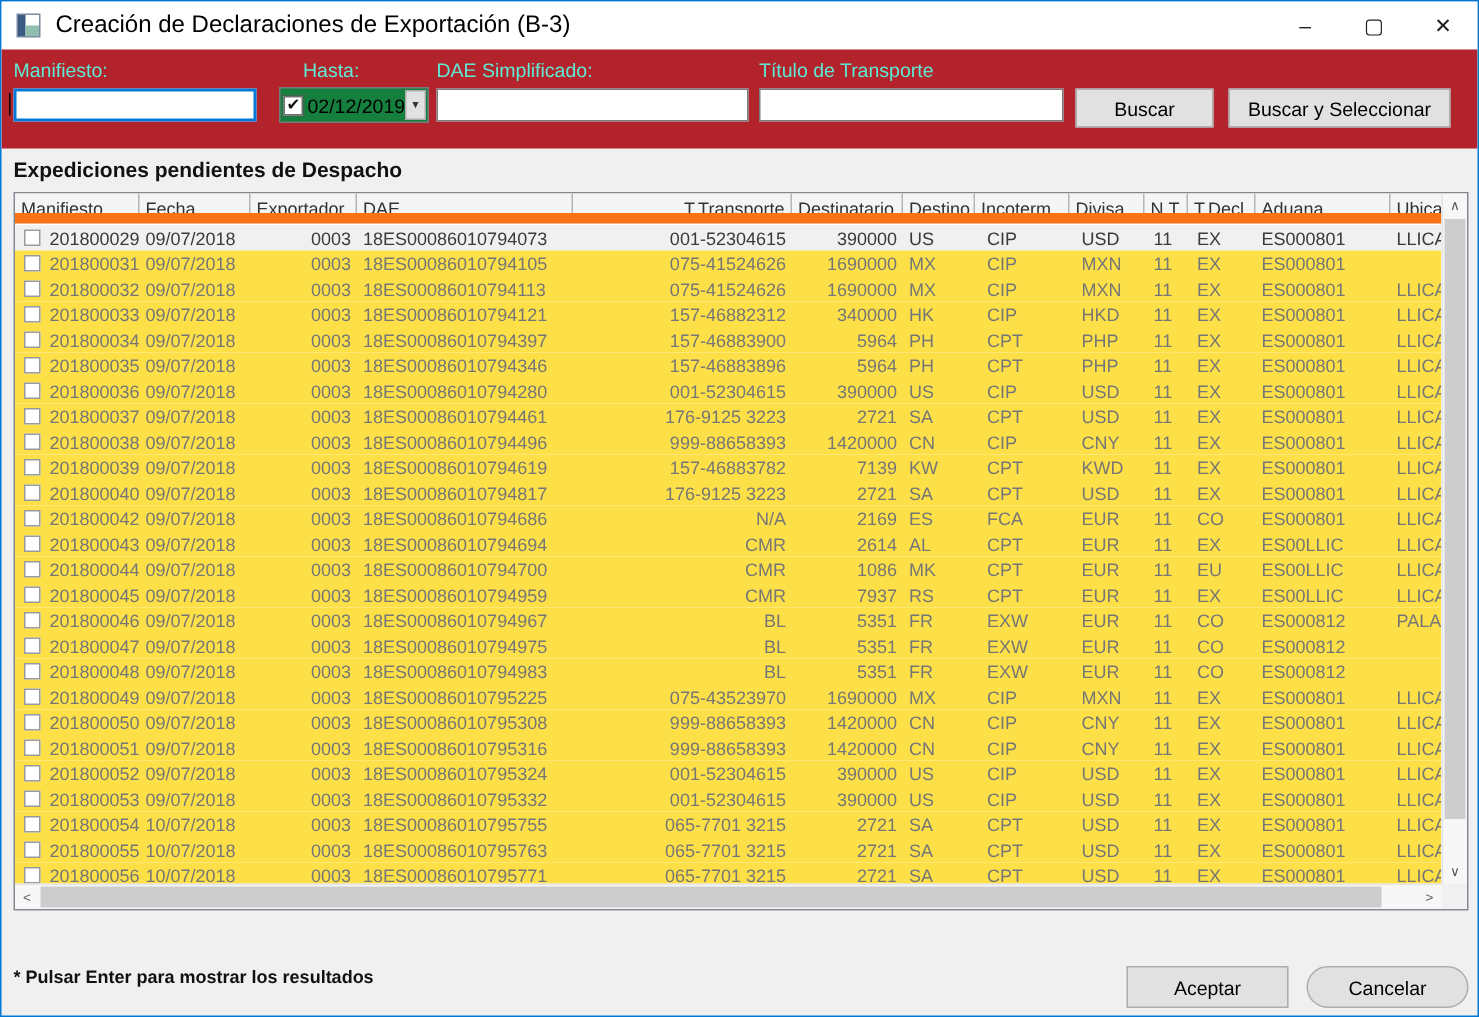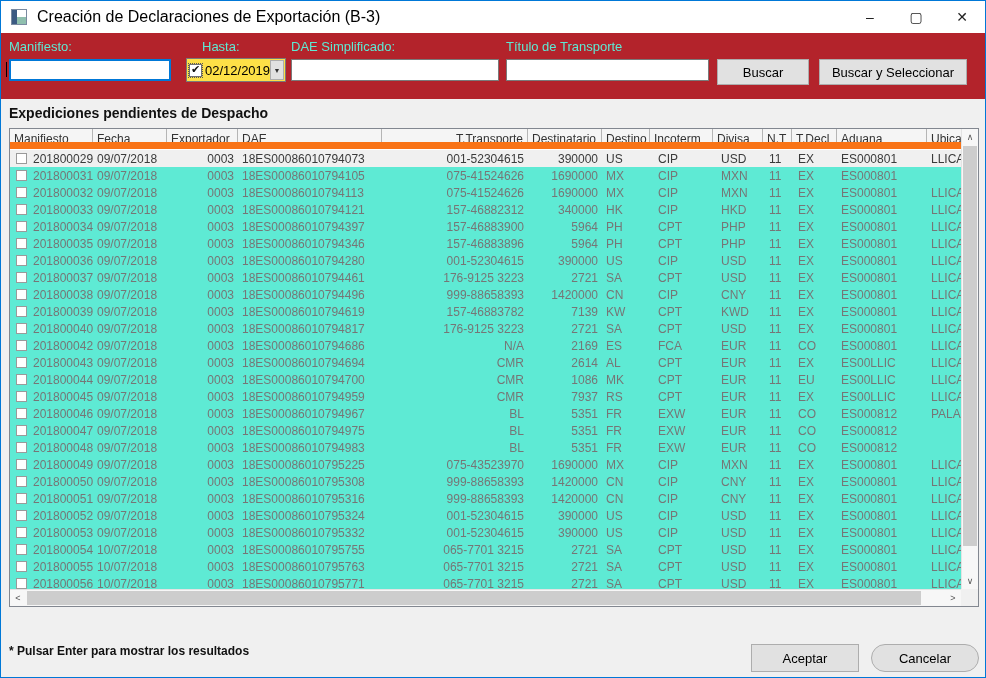--- a/index.html
+++ b/index.html
@@ -21,21 +21,21 @@
              font-size:14px; color:#222; cursor:default; }
 
   
   .banner { position:relative; height:66px; background:#b3232b; }
   .f-label { position:absolute; color:#5eead4; font-size:13px; top:6px; }
   .f-input { position:absolute; top:26px; height:22px; background:#fff; border:1px solid #7a7a7a;
              font-size:13px; padding:2px 4px; color:#000; outline:none; }
   .f-input.focused { border:2px solid #0078d7; }
   .caret { position:absolute; left:5px; top:29px; width:1px; height:15px; background:#000; }
 
-  .datebox { position:absolute; left:185px; top:25px; width:100px; height:24px; background:#fde047;
+  .datebox { position:absolute; left:185px; top:25px; width:100px; height:24px; background:#15803d;
              border:1px solid #7a7a7a; display:flex; align-items:center; }
   .date-cb { width:13px; height:13px; margin-left:2px; border:1px solid #707070; background:#fff;
              outline:1px dotted #555; position:relative; flex:0 0 auto; }
   .date-cb::after { content:"✔"; position:absolute; left:1px; top:-2px; font-size:11px; color:#111; }
   .date-text { font-size:13px; color:#000; margin-left:3px; flex:1 1 auto; }
   .date-drop { width:17px; height:20px; margin-right:1px; background:#e1e1e1; border:1px solid #adadad;
                display:flex; align-items:center; justify-content:center; font-size:7px; color:#333; }
 
   .btn { position:absolute; background:#e1e1e1; border:1px solid #adadad; font-size:13px; color:#000;
          display:flex; align-items:center; justify-content:center;
@@ -46,21 +46,21 @@
 
   .table-wrap { position:absolute; left:8px; top:127px; width:970px; height:479px;
                 background:#ffffff; border:1px solid #828790; }
 
   .grid-header { position:absolute; left:0; top:0; right:17px; height:20px; background:#f5f5f5;
                  border-bottom:7px solid #f97316; display:flex; overflow:hidden; }
   .hc { height:20px; font-size:12px; color:#333; padding:3px 4px 0 4px;
         border-right:1px solid #b5b5b5; white-space:nowrap; overflow:hidden; flex:0 0 auto; }
 
   .grid-body { position:absolute; left:0; top:21px; right:17px; height:441px; overflow:hidden; }
-  .grid-row { display:flex; height:17px; align-items:center; background:#5eead4; }
+  .grid-row { display:flex; height:17px; align-items:center; background:#fde047; }
   .grid-row.selected { background:#f0f0f0; }
   .grid-row.selected .cell { color:#3a3a3a; }
   .cell { font-size:12px; color:#767676; padding:0 4px; white-space:nowrap; overflow:hidden;
           flex:0 0 auto; display:flex; align-items:center; }
   .cb { width:11px; height:11px; border:1px solid #9a9a9a; background:#fff; margin:0 6px 0 2px; flex:0 0 auto; }
 
   
   .c0 { width:83px; }
   .c1 { width:74px; }
   .c2 { width:71px; justify-content:flex-end; text-align:right; }

